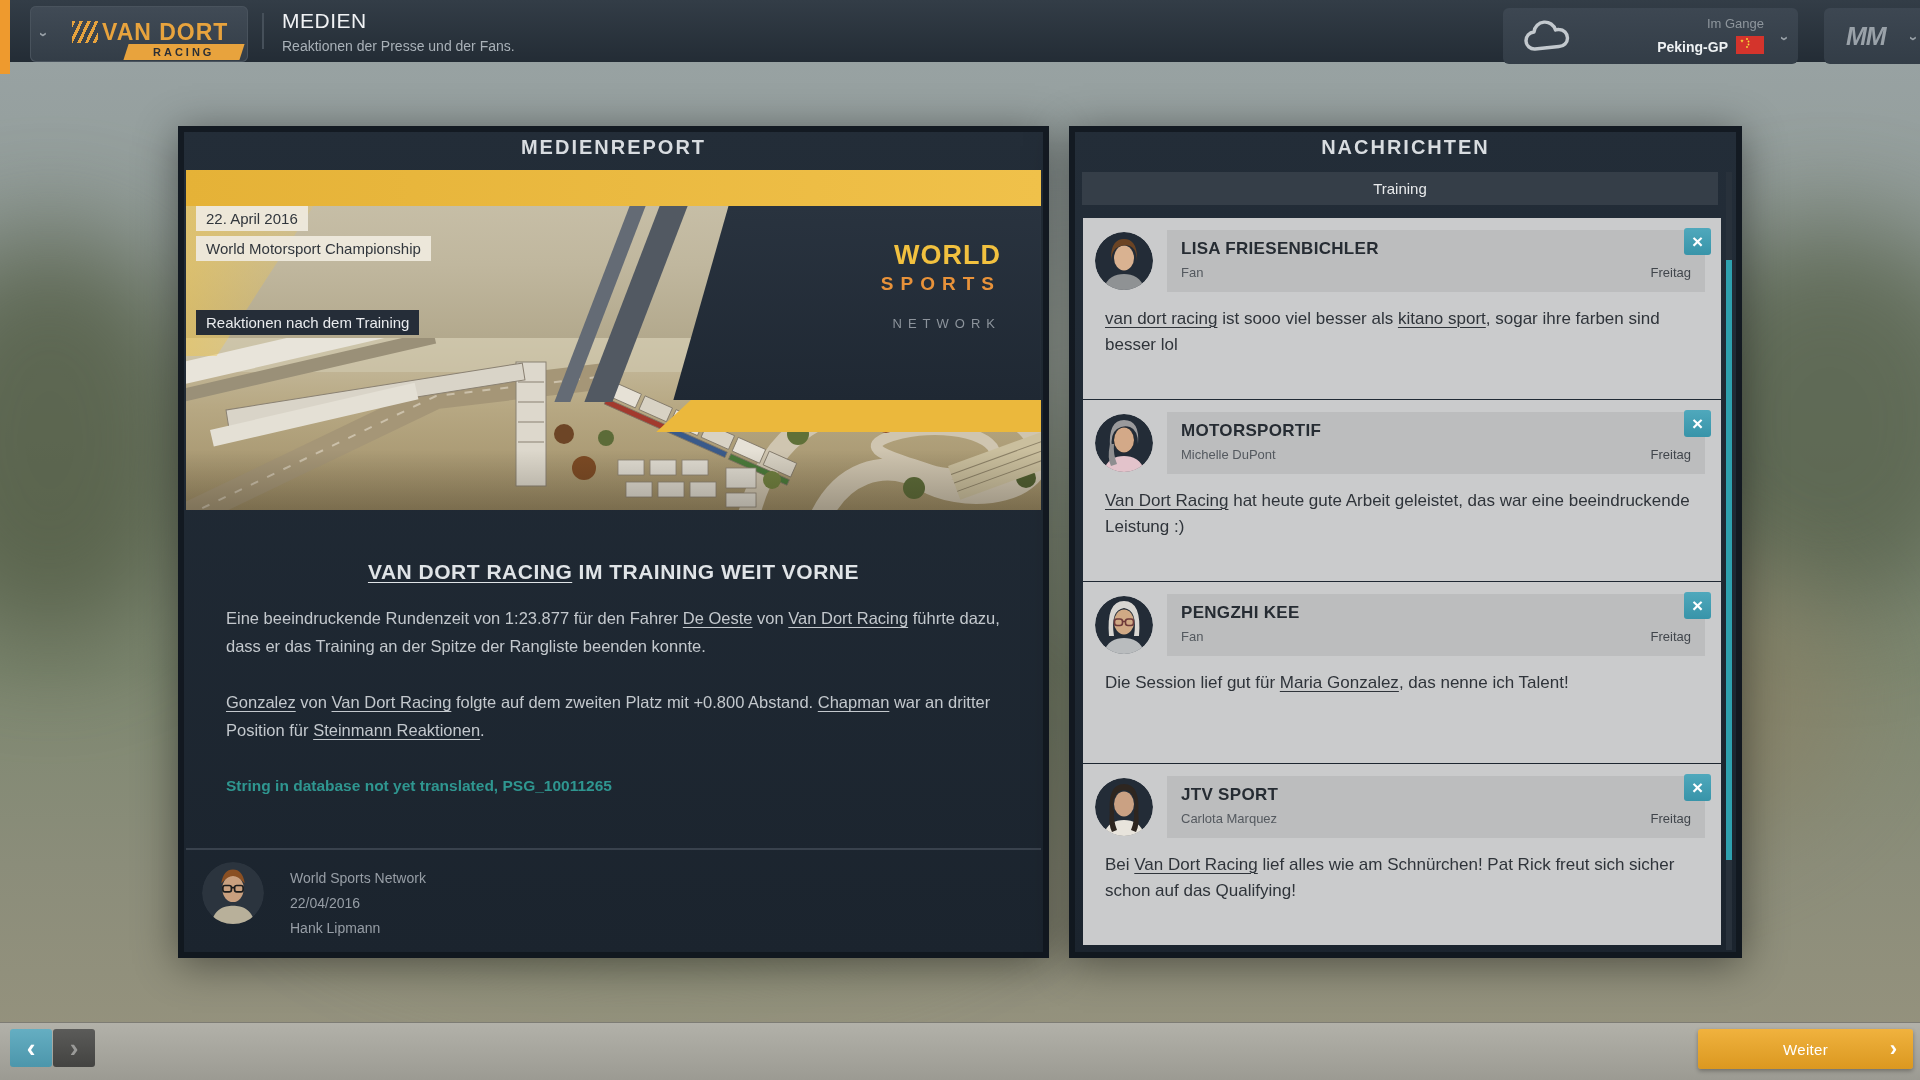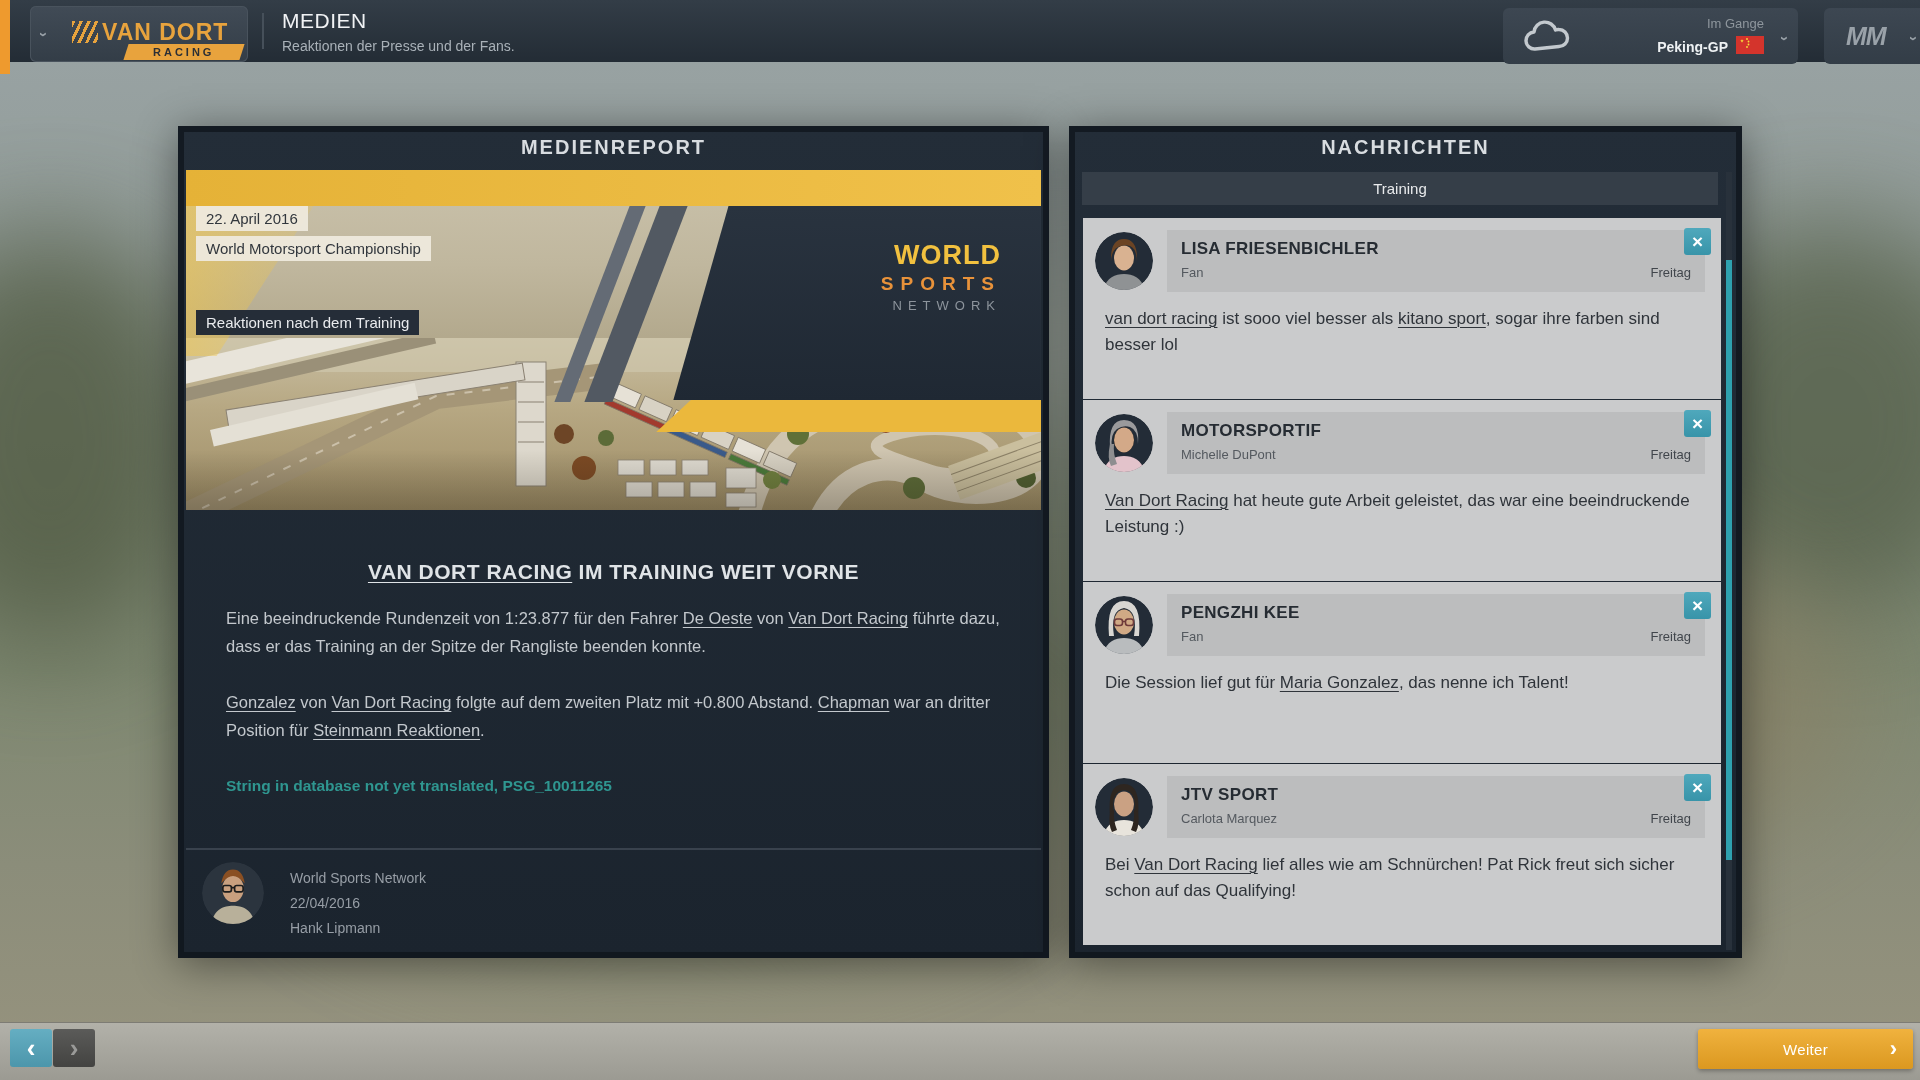--- a/index.html
+++ b/index.html
@@ -62,21 +62,21 @@
     background:linear-gradient(100deg,rgba(240,198,74,.6),rgba(240,198,74,0));
     clip-path:polygon(0 0,75% 0,18% 100%,0 100%);}
   .gray-bar1{position:absolute;left:47.5%;top:36px;width:16px;height:196px;background:#646b75;transform:skewX(-21deg);z-index:3;}
   .gray-bar2{position:absolute;left:51%;top:36px;width:28px;height:196px;background:#525962;transform:skewX(-21deg);z-index:3;}
   .navy-block{position:absolute;left:57%;top:36px;width:43%;height:194px;z-index:4;
     background:linear-gradient(180deg,#29333f,#1f2833);
     clip-path:polygon(15% 0,100% 0,100% 100%,0 100%);}
   .wsn{position:absolute;right:40px;top:36px;text-align:right;line-height:1;}
   .wsn-1{color:#F2C13F;font-size:27px;font-weight:800;letter-spacing:1px;}
   .wsn-2{color:#E8923A;font-size:19px;font-weight:700;letter-spacing:7px;margin-top:5px;}
-  .wsn-3{color:#8d949c;font-size:13px;letter-spacing:6px;margin-top:6px;}
+  .wsn-3{color:#8d949c;font-size:13px;letter-spacing:6px;margin-top:24px;}
   .yellow-understripe{position:absolute;left:55%;top:230px;width:45%;height:32px;z-index:4;
     background:#EBB83C;clip-path:polygon(9% 0,100% 0,100% 100%,0 100%);}
   .scene{position:absolute;left:0;top:168px;width:855px;height:172px;z-index:2;}
   .img-vignette{position:absolute;left:0;bottom:0;width:100%;height:60px;z-index:5;
     background:linear-gradient(180deg,rgba(30,25,15,0),rgba(30,25,15,.28));}
   .img-label{position:absolute;z-index:6;font-size:15px;padding:4px 10px;white-space:nowrap;}
   .lbl-light{background:rgba(238,233,221,.95);color:#32373d;}
   .lbl-dark{background:rgba(31,40,52,.96);color:#e9ebee;}
   .lbl-date{left:10px;top:36px;}
   .lbl-champ{left:10px;top:66px;}

